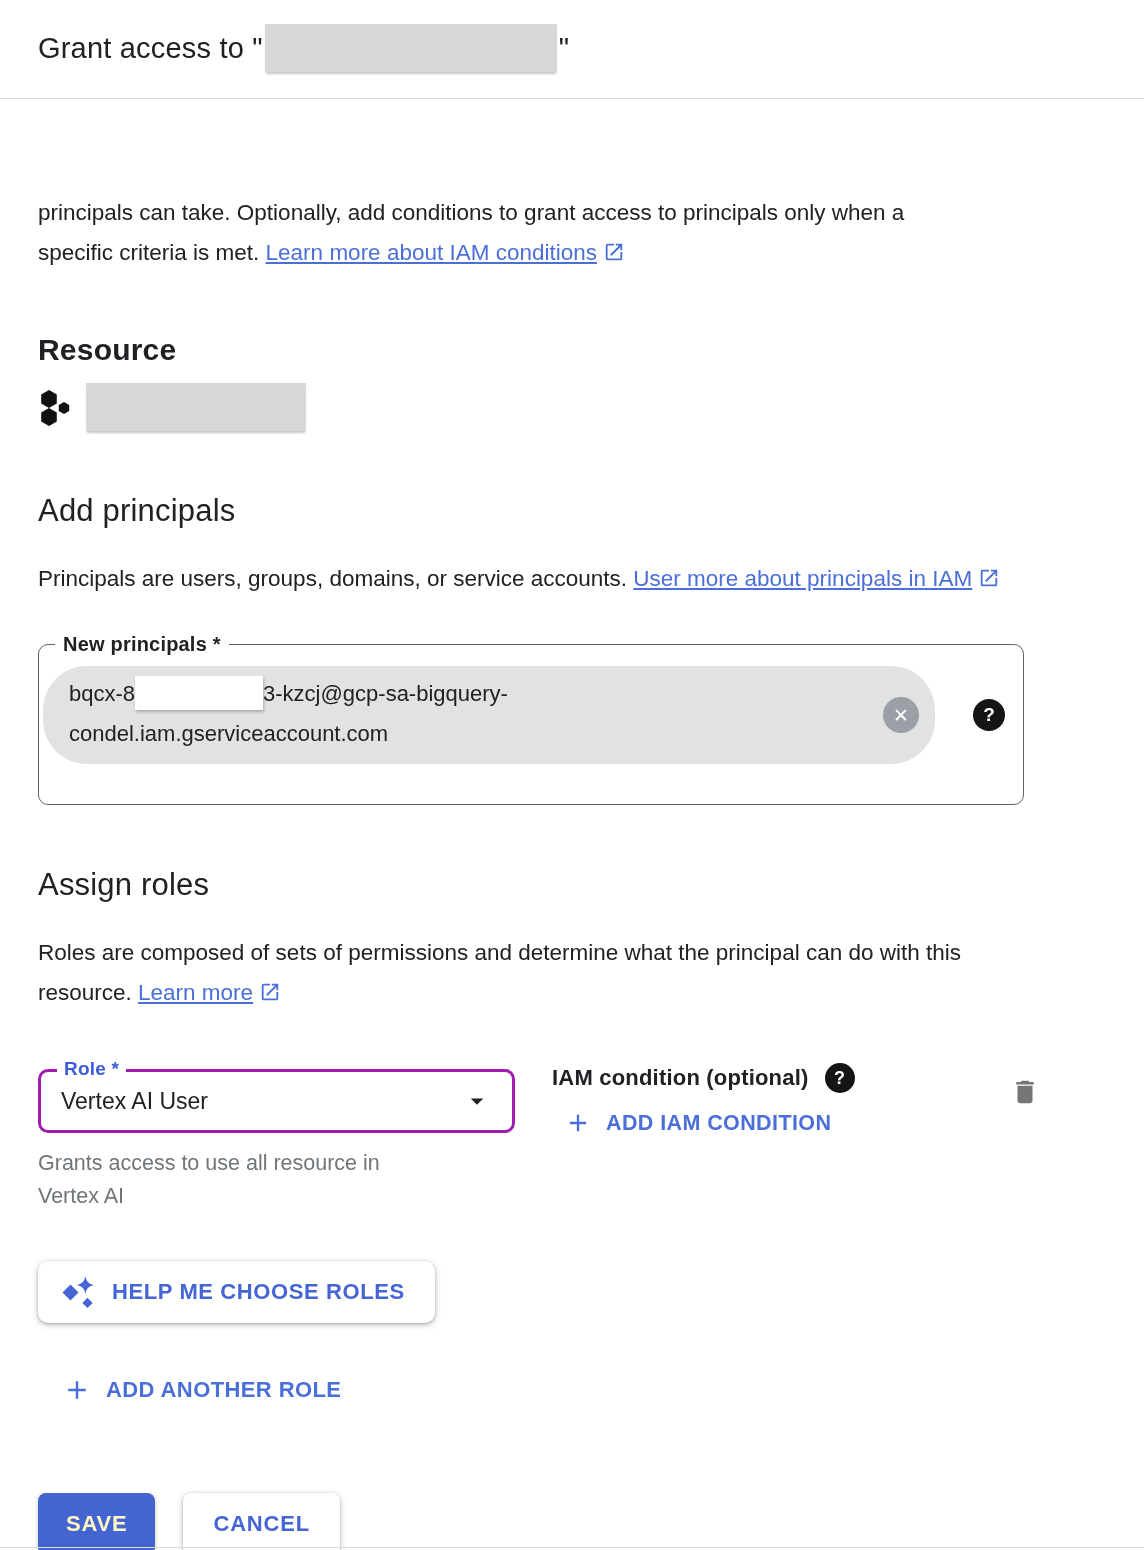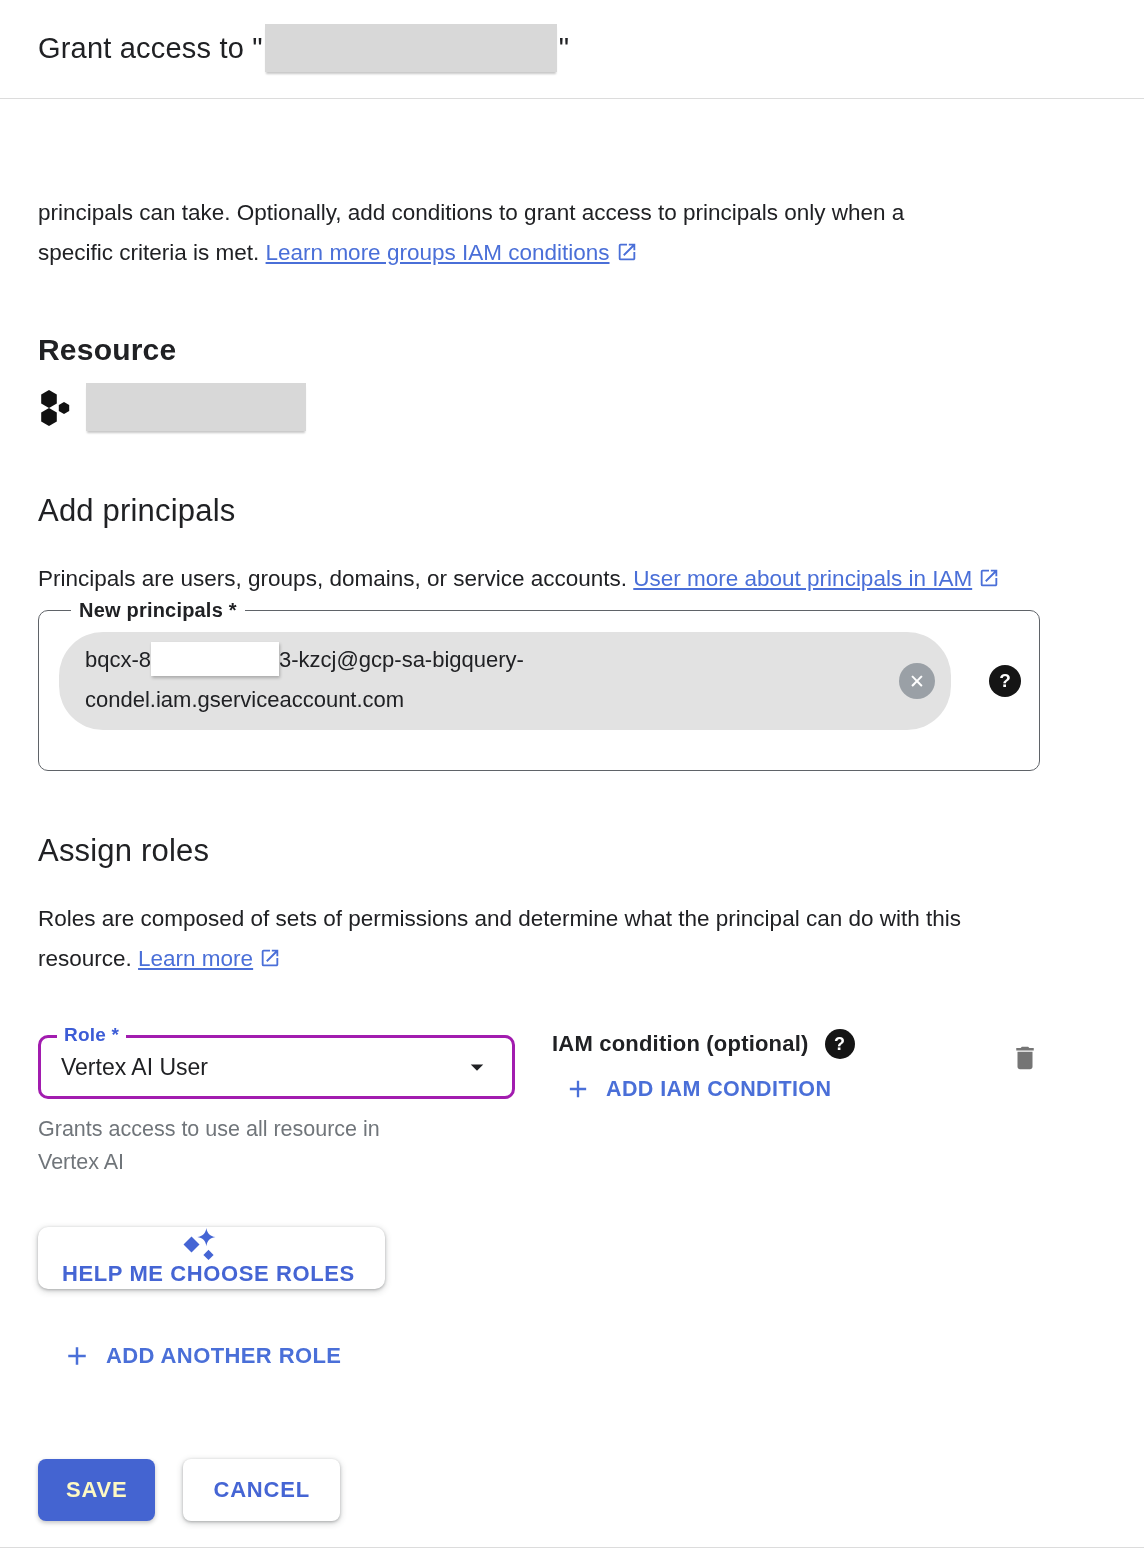--- a/index.html
+++ b/index.html
@@ -22,22 +22,22 @@
 
   .sub-heading { font-size:30px; font-weight:700; margin-top:60px; letter-spacing:0.2px; }
   .resource-row { display:flex; align-items:center; margin-top:16px; }
   .resource-redact { width:220px; height:48px; margin-left:12px; }
 
   h2.section-heading { font-size:31px; font-weight:400; margin-top:62px; letter-spacing:0.2px; }
   p.desc.tight { margin-top:30px; }
   p.desc.narrow { max-width:962px; }
 
   fieldset.principals-field {
-    border:1.5px solid #5f6368; border-radius:10px;
-    padding:10px 18px 40px 20px; width:816px;
+    margin-top:34px; border:1.5px solid #5f6368; border-radius:10px;
+    padding:10px 18px 40px 4px; width:816px;
   }
   fieldset.principals-field legend {
     font-size:20px; font-weight:700; padding:0 8px; margin-left:12px; letter-spacing:0.2px;
   }
   .chip-row { display:flex; align-items:center; }
   .chip {
     position:relative; background:#e2e2e2; border-radius:44px;
     padding:8px 72px 10px 26px; width:892px; flex:none;
   }
   .chip-text { font-size:22px; line-height:40px; color:#202124; }
@@ -80,21 +80,21 @@
   }
   .cond-col .text-btn { margin-top:16px; margin-left:12px; }
   .text-btn svg { margin-right:14px; }
   .trash-col { margin-left:auto; padding-right:66px; margin-top:20px; }
   .icon-btn { background:none; border:none; cursor:pointer; padding:0; }
 
   .elevated-btn {
     margin-top:48px; display:flex; align-items:center; background:#ffffff; border:none;
     border-radius:10px; height:62px; padding:0 30px 0 24px; cursor:pointer;
     box-shadow:0 1px 3px rgba(60,64,67,.35), 0 2px 6px 1px rgba(60,64,67,.18);
-    color:#4565d4; font-family:inherit; font-size:22px; font-weight:700; letter-spacing:0.6px;flex-direction:column;
+    color:#4565d4; font-family:inherit; font-size:22px; font-weight:700; letter-spacing:0.6px;
   }
   .elevated-btn svg { margin-right:16px; }
 
   .add-role-btn { margin-top:52px; margin-left:24px; font-size:22px; }
 
   .actions { display:flex; align-items:center; margin-top:88px; }
   .btn-primary {
     background:#4464d1; color:#fef9c3; border:none; border-radius:8px; cursor:pointer;
     height:62px; padding:0 28px; font-family:inherit; font-size:22px; font-weight:700; letter-spacing:0.8px;
     box-shadow:0 2px 4px rgba(60,64,67,.3);
@@ -113,21 +113,21 @@
   <h1 class="page-title"><span>Grant access to "</span><span class="redact title-redact"></span><span>"</span></h1>
 </header>
 <div class="divider"></div>
 
 <main>
 
   <p class="desc">
     <br>
     <span>principals can take. Optionally, add conditions to grant access to principals only when a</span><br>
     <span>specific criteria is met.</span>
-    <a class="blue-link"><span>Learn more groups IAM conditions</span><svg class="ext-icon" width="22" height="22" viewBox="0 0 24 24">
+    <a class="blue-link"><span>Learn more about IAM conditions</span><svg class="ext-icon" width="22" height="22" viewBox="0 0 24 24">
           <path fill="#4a6fd8" d="M19 19H5V5h7V3H5a2 2 0 0 0-2 2v14a2 2 0 0 0 2 2h14c1.1 0 2-.9 2-2v-7h-2v7zM14 3v2h3.59l-9.83 9.83 1.41 1.41L19 6.41V10h2V3h-7z"></path>
         </svg></a>
   </p>
 
   <h3 class="sub-heading">Resource</h3>
   <div class="resource-row">
     <svg width="36" height="42" viewBox="0 0 36 42">
       <polygon fill="#111111" points="11,4 18.8,8.5 18.8,17.5 11,22 3.2,17.5 3.2,8.5"></polygon>
       <polygon fill="#111111" points="11,22 18.8,26.5 18.8,35.5 11,40 3.2,35.5 3.2,26.5"></polygon>
       <polygon fill="#111111" points="26,16 31.2,19 31.2,25 26,28 20.8,25 20.8,19"></polygon>

